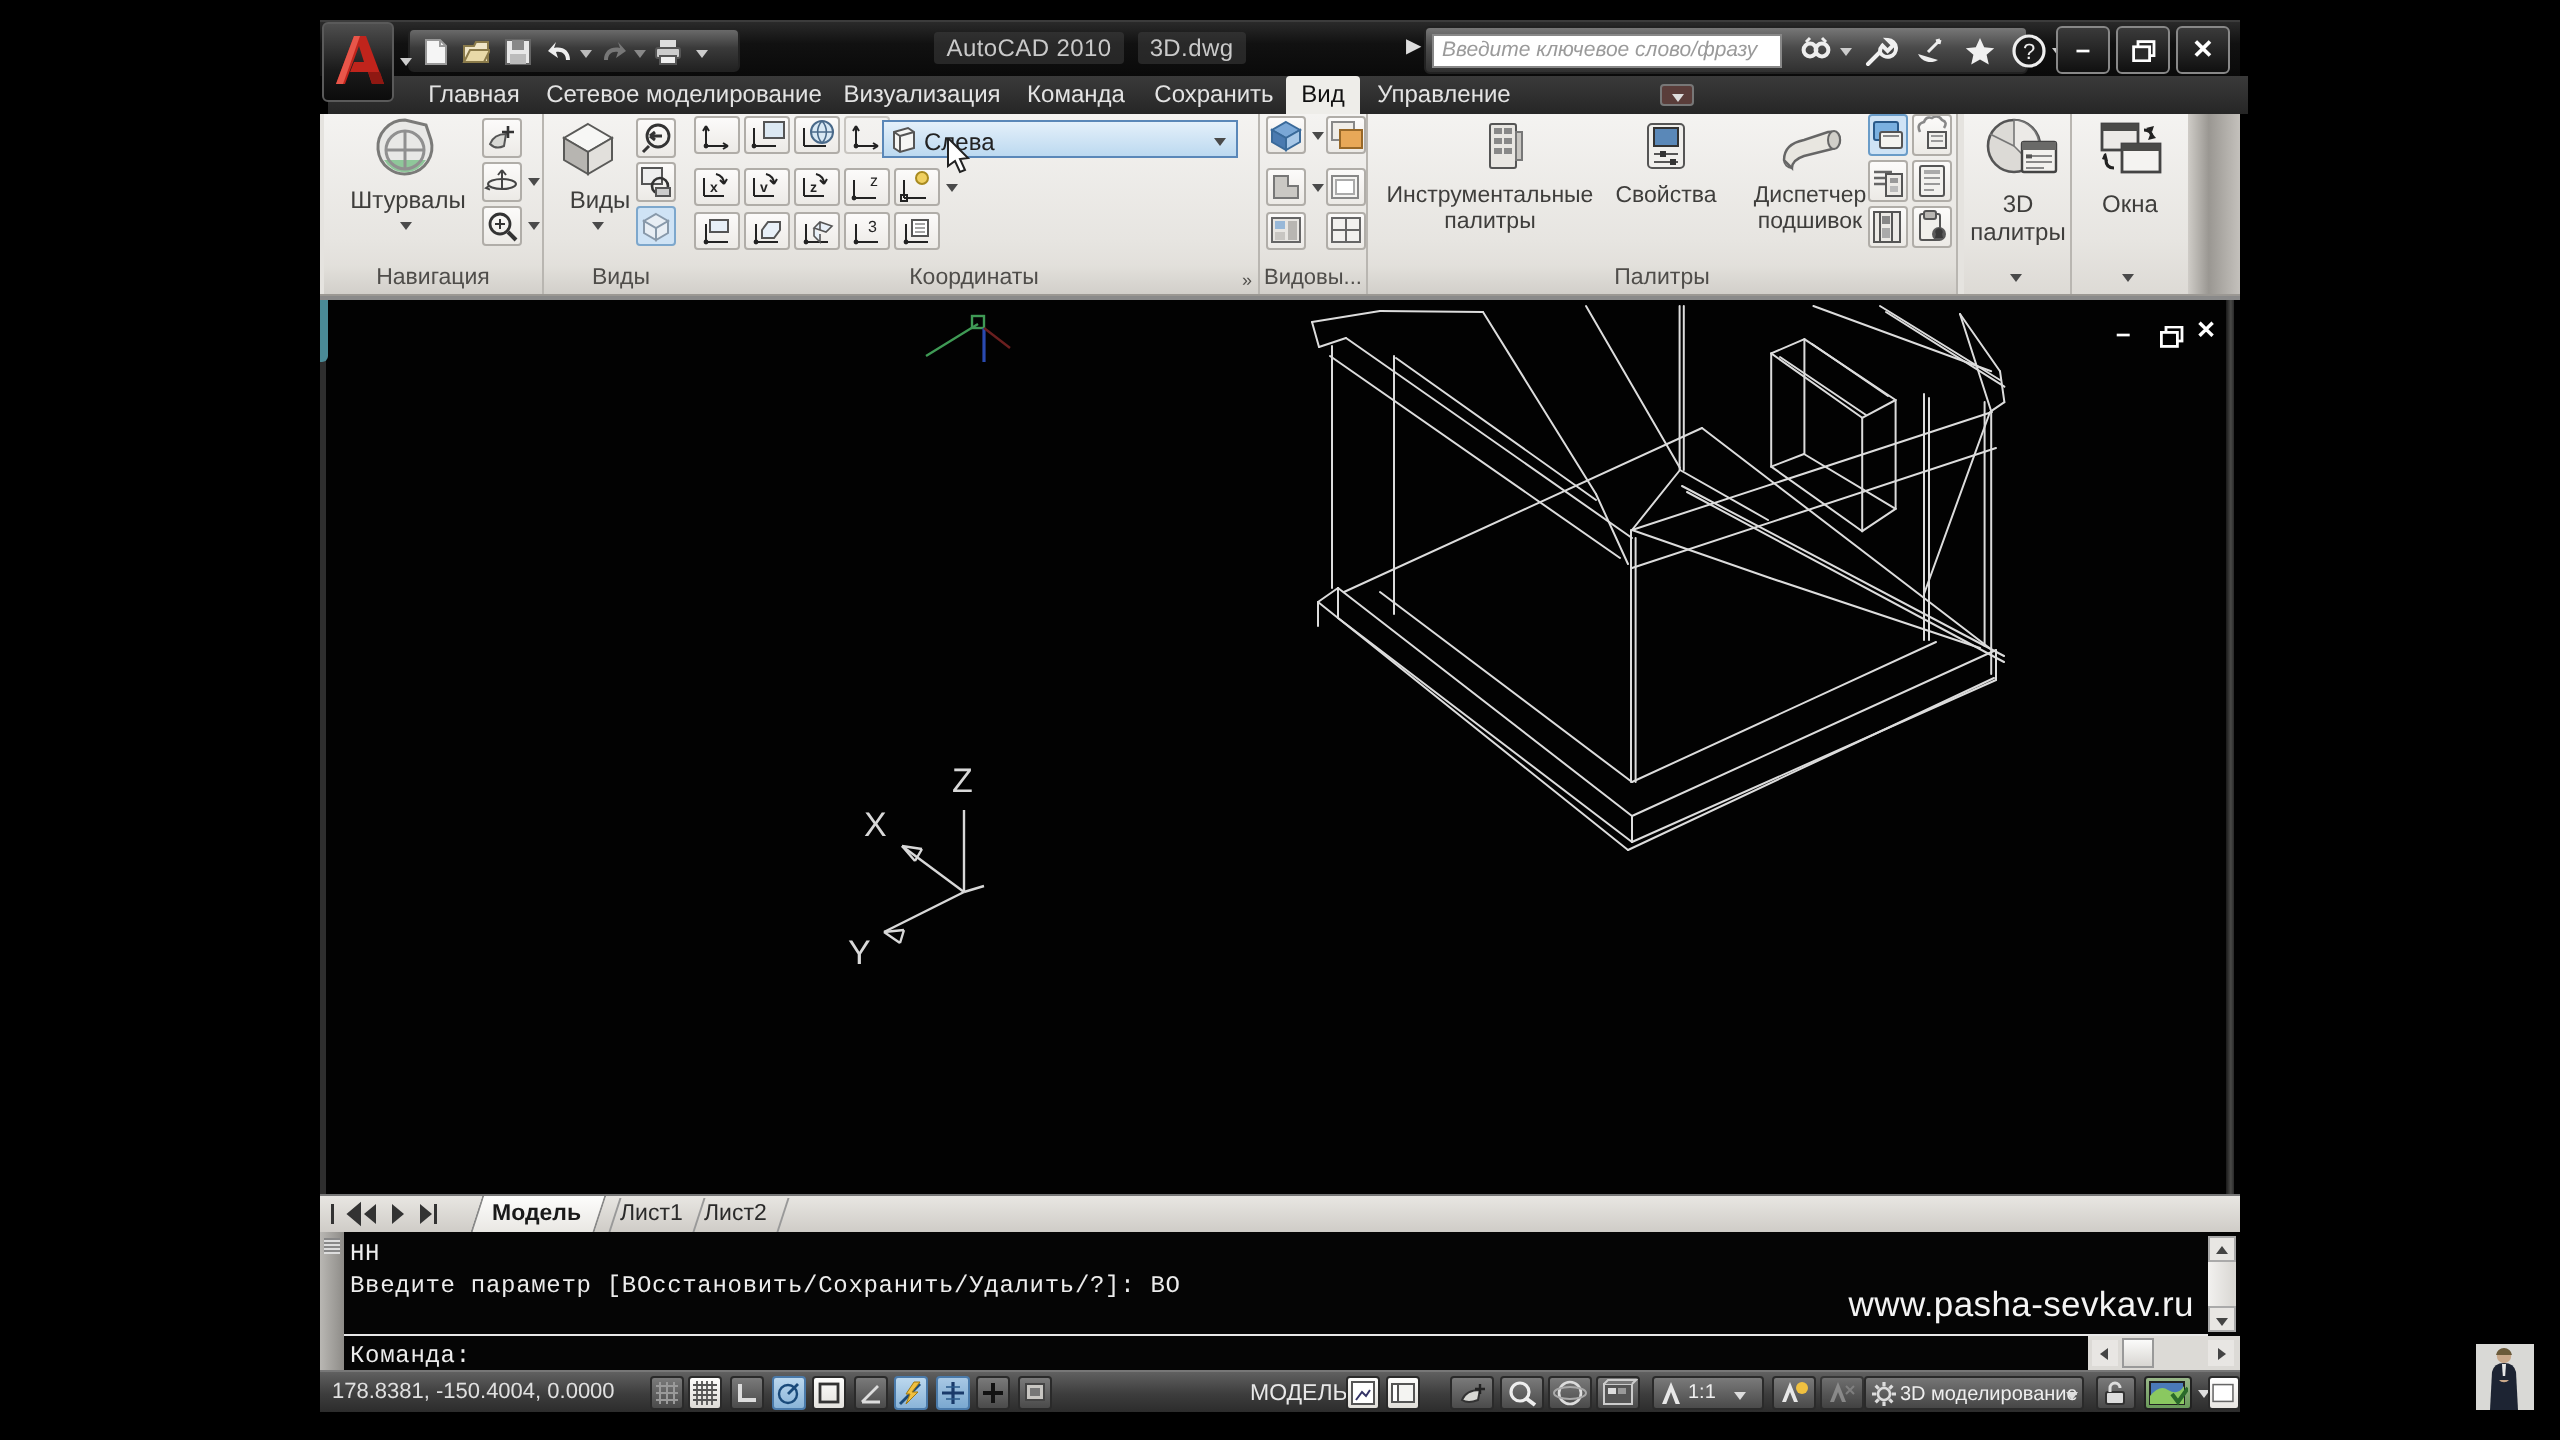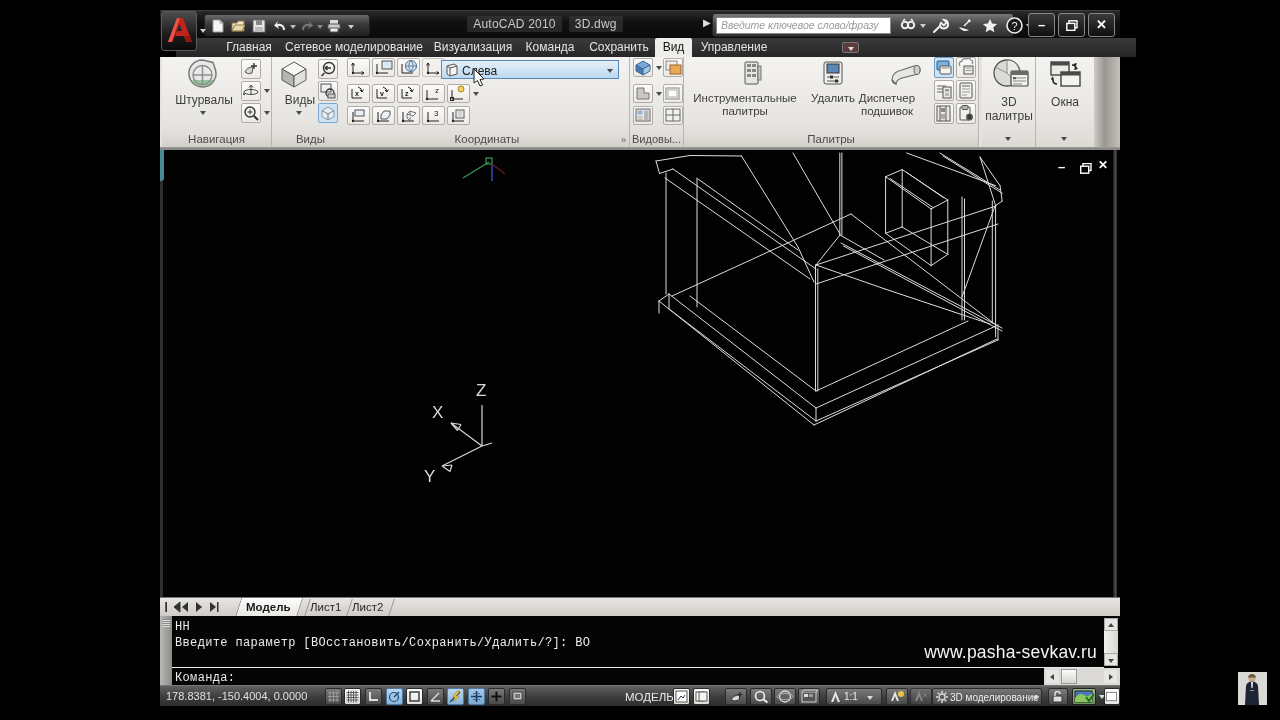--- a/index.html
+++ b/index.html
@@ -12,21 +12,21 @@
 #alogo { position:absolute; left:1px; top:1px; width:36px; height:40px; background:linear-gradient(#4e4e4e,#1b1b1b 60%,#0c0c0c); border:1px solid #5a5a5a; border-radius:3px; z-index:5; }
 #qat { position:absolute; left:44px; top:3px; width:166px; height:22px; background:linear-gradient(#6a6a6a,#3a3a3a 45%,#222); border-radius:3px; border:1px solid #222; }
 .qico { position:absolute; top:4px; width:14px; height:14px; }
 #title-text { position:absolute; left:250px; top:6px; width:270px; color:#c9c9c9; font-size:12px; text-align:center; letter-spacing:0.2px; }
 #searchwrap { position:absolute; left:552px; top:2px; width:302px; height:24px; background:linear-gradient(#777,#4a4a4a 45%,#303030); border-radius:3px 3px 3px 3px; border:1px solid #222; }
 #searchbox { position:absolute; left:3px; top:3px; width:175px; height:17px; background:#fff; border:1px solid #888; color:#9a9a9a; font-style:italic; font-size:10.5px; line-height:15px; padding-left:4px; }
 #winbtns { position:absolute; left:868px; top:2px; width:88px; height:25px; }
 .wbtn { position:absolute; top:0; width:27px; height:24px; border:1px solid #888; border-radius:3px; background:linear-gradient(#3a3a3a,#101010); color:#fff; text-align:center; font-weight:bold; font-size:13px; line-height:22px; }
 
 
-#tabrow { position:absolute; left:16px; top:28px; width:960px; height:19px; background:linear-gradient(#3a3a3a,#262626); }
+#tabrow { position:absolute; left:4px; top:28px; width:960px; height:19px; background:linear-gradient(#3a3a3a,#262626); }
 .rtab { position:absolute; top:0; height:19px; color:#e3e3e3; font-size:12px; line-height:19px; text-align:center; }
 .rtab.active { background:#eeede9; color:#111; border-radius:2px 2px 0 0; }
 
 
 #ribbon { position:absolute; left:0; top:47px; width:960px; height:91px; background:#e5e3df; border-bottom:1px solid #9b9893; }
 .panel { position:absolute; top:0; height:90px; background:linear-gradient(#f4f3f1,#e7e5e1 70%,#dddad5); border-right:1px solid #b9b6b1; }
 .plabel { position:absolute; left:0; bottom:0; width:100%; height:15px; font-size:11.5px; color:#4f4d4a; text-align:center; line-height:14px; background:linear-gradient(#e3e1dc,#d2cfca); }
 .sbtn { position:absolute; border:1px solid #b0ada8; border-radius:2px; background:linear-gradient(#fcfbfa,#eceae6); }
 .dna { position:absolute; width:0; height:0; border-left:3.5px solid transparent; border-right:3.5px solid transparent; border-top:4px solid #4a4a4a; }
 
@@ -315,27 +315,27 @@
             <rect x="18" y="6" width="3" height="14" fill="#c8c6c2" stroke="#777"></rect>
           </svg>
         <div style="position:absolute; left:6px; top:35px; width:110px; text-align:center; font-size:11.5px; color:#3f3e3c; line-height:13px;">Инструментальные<br>палитры</div>
         <svg style="position:absolute;left:136px;top:3px" width="26" height="28" viewBox="0 0 26 28">
             <rect x="4" y="2" width="18" height="22" rx="2" fill="#f0efec" stroke="#555"></rect>
             <rect x="7" y="4" width="12" height="9" fill="#5a88b8" stroke="#333"></rect>
             <path d="M7 17 h12 M7 21 h12" stroke="#555"></path>
             <rect x="10" y="15.5" width="3" height="3" fill="#333"></rect>
             <rect x="15" y="19.5" width="3" height="3" fill="#333"></rect>
           </svg>
-        <div style="position:absolute; left:120px; top:35px; width:58px; text-align:center; font-size:11.5px; color:#3f3e3c;">Удалить</div>
+        <div style="position:absolute; left:120px; top:35px; width:58px; text-align:center; font-size:11.5px; color:#3f3e3c;">Свойства</div>
         <svg style="position:absolute;left:204px;top:5px" width="34" height="26" viewBox="0 0 34 26">
             <path d="M4 18 Q4 10 14 8 L26 4 Q32 3 32 8 Q32 12 26 13 L14 16 Q8 18 8 22z" fill="#e8e6e0" stroke="#666" stroke-width="1.2"></path>
             <ellipse cx="29" cy="8" rx="3" ry="4.5" fill="#d0cec8" stroke="#666"></ellipse>
             <path d="M4 18 a4 4 0 0 0 4 4" fill="none" stroke="#666"></path>
           </svg>
-        <div style="position:absolute; left:168px; top:35px; width:70px; text-align:center; font-size:11.5px; color:#3f3e3c; line-height:13px;">Диспетчер<br>подшивок</div>
+        <div style="position:absolute; left:186px; top:35px; width:70px; text-align:center; font-size:11.5px; color:#3f3e3c; line-height:13px;">Диспетчер<br>подшивок</div>
         <div class="sbtn" style="left:250px; top:0px; width:20px; height:21px; background:#cfe3f5; border-color:#6a9cc8;"><svg width="18" height="19" viewBox="0 0 18 19">
               <rect x="2" y="3" width="12" height="9" rx="1" fill="#7ab0e0" stroke="#2a5a8a"></rect>
               <rect x="5" y="8" width="11" height="8" rx="1" fill="#f5f4f0" stroke="#555"></rect>
               <path d="M6.5 10 h8" stroke="#888"></path>
             </svg></div>
         <div class="sbtn" style="left:272px; top:0px; width:20px; height:21px;"><svg width="18" height="19" viewBox="0 0 18 19">
               <path d="M3 8 q-2-4 2-5 q1-3 4-2 q3-2 5 1 q3 1 1 4" fill="none" stroke="#888" stroke-width="1.3"></path>
               <rect x="7" y="8" width="9" height="8" fill="#f0efec" stroke="#555"></rect>
               <path d="M8.5 10 h6 M8.5 12.5 h6" stroke="#999"></path>
             </svg></div>

